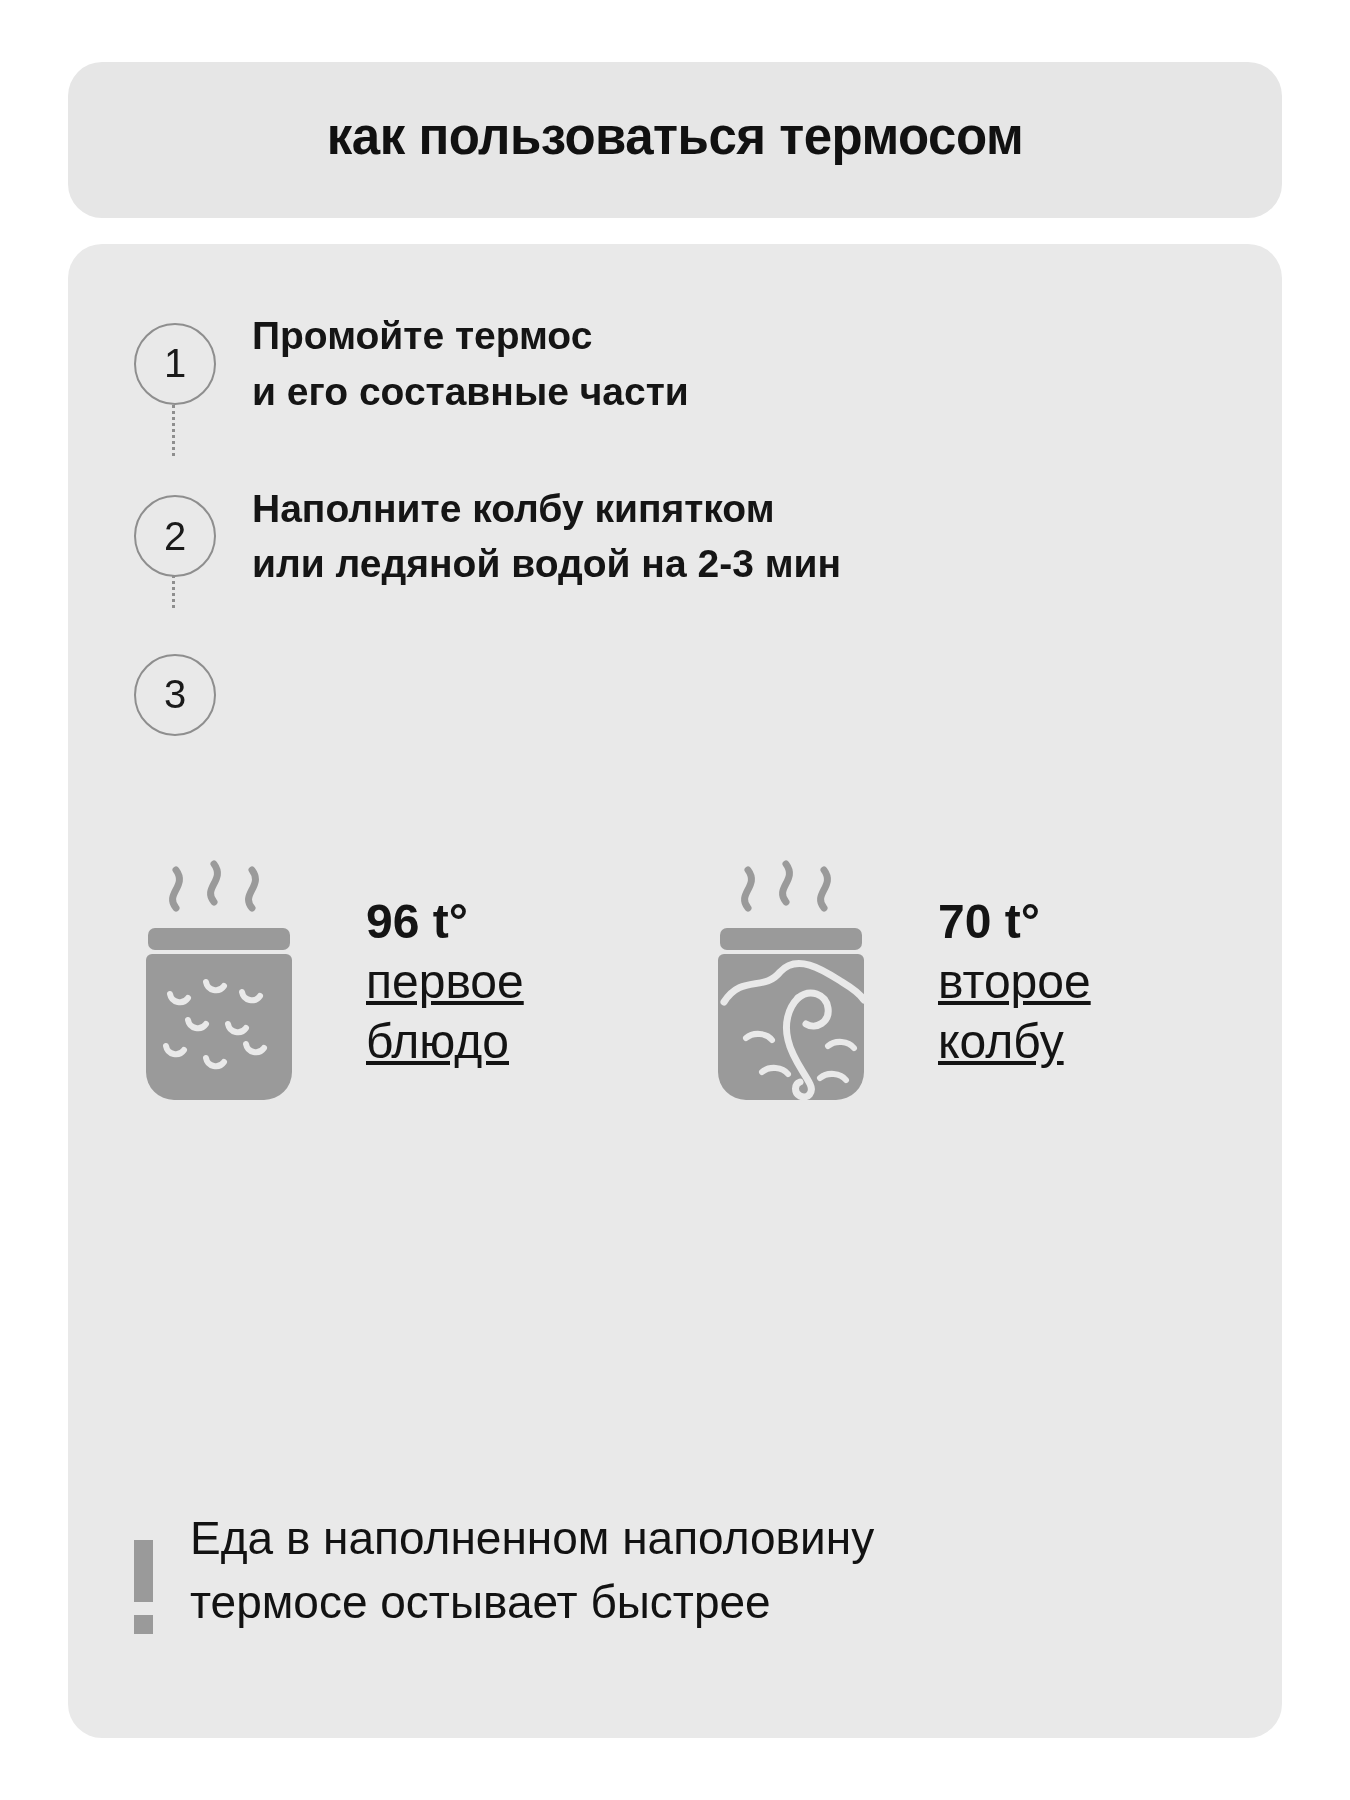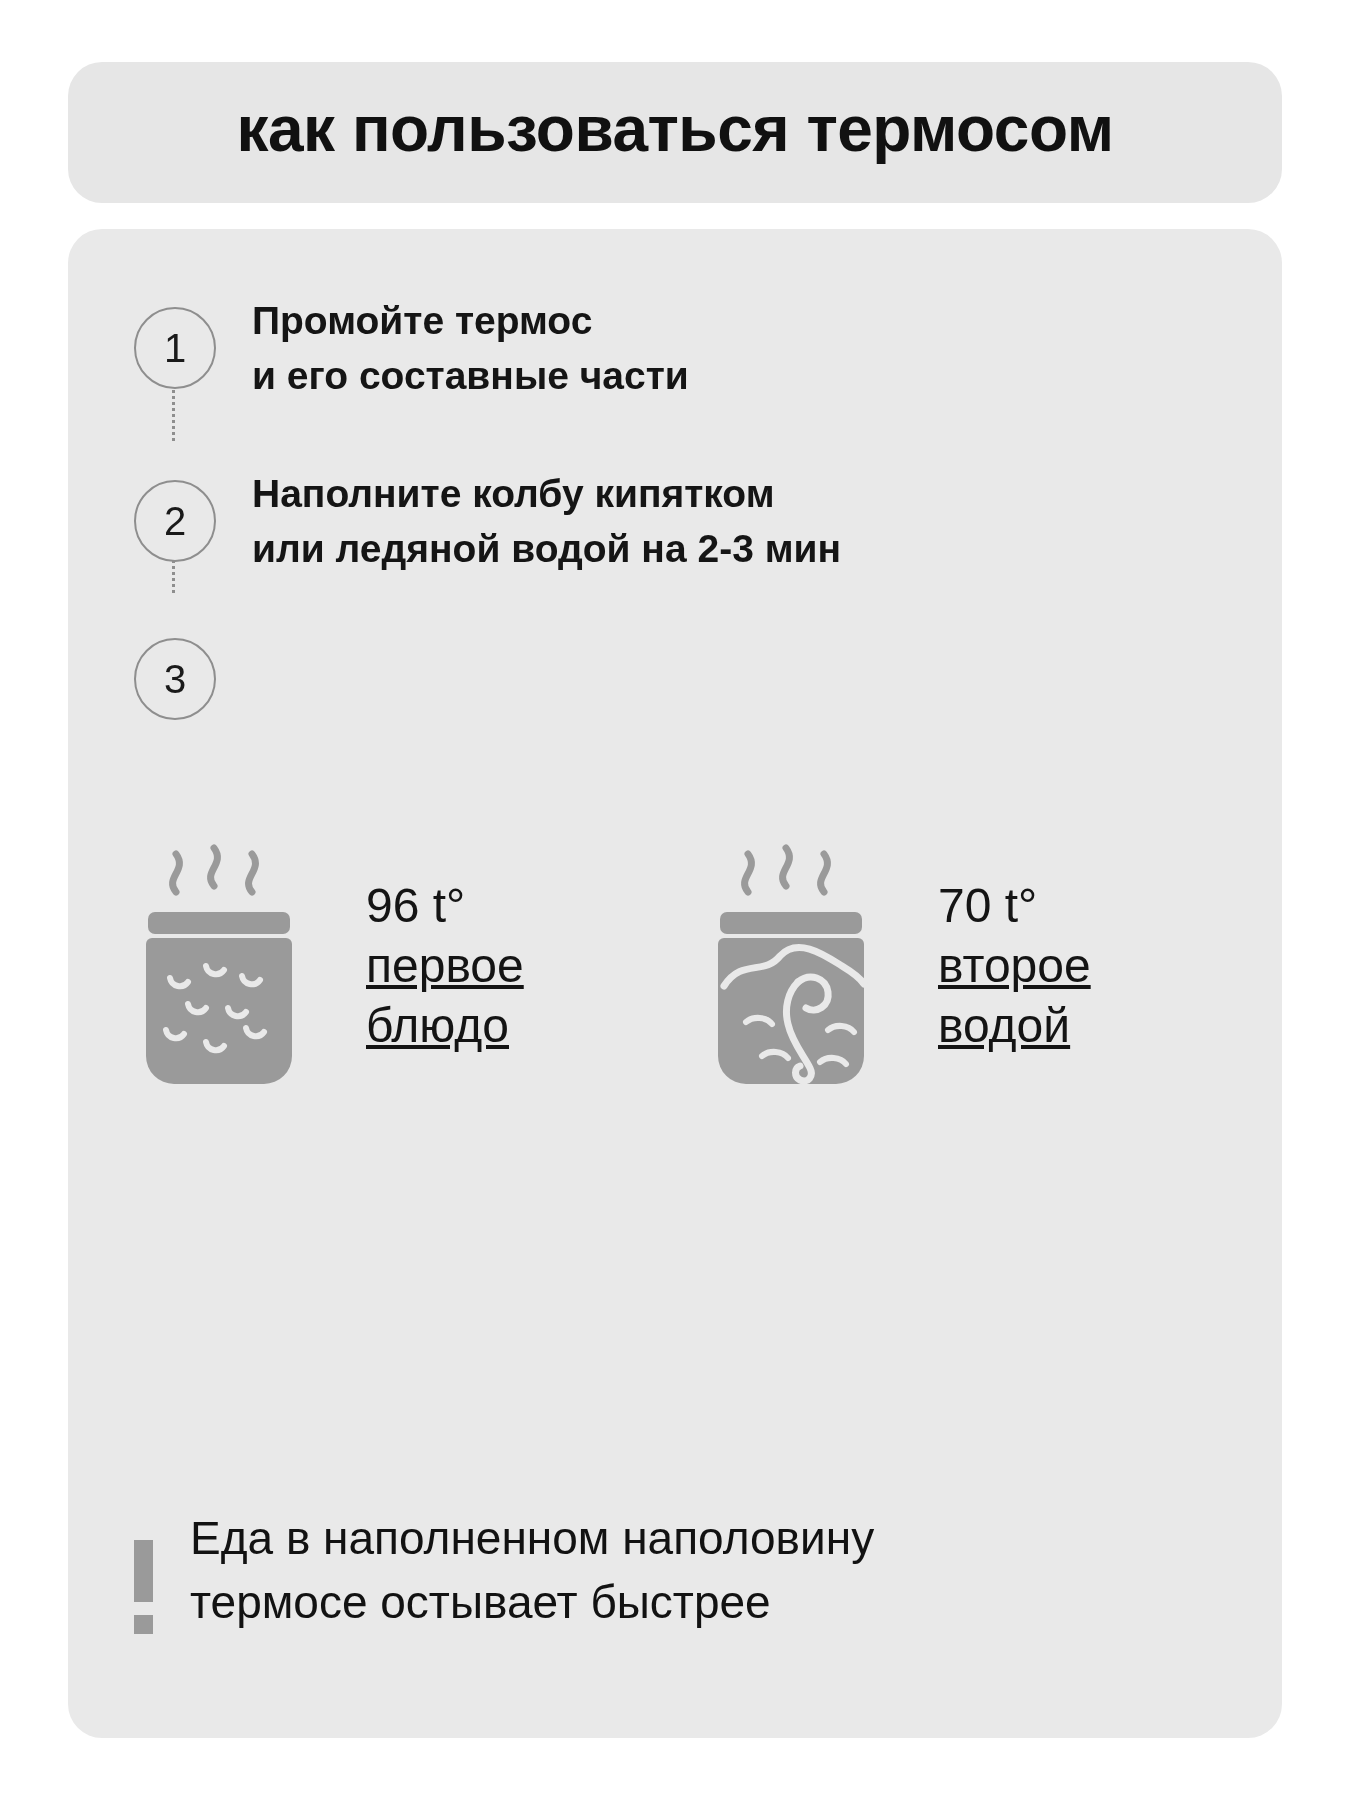--- a/index.html
+++ b/index.html
@@ -26,22 +26,22 @@
   }
 
   
   .title-card {
     background: #e6e6e6;
     border-radius: 34px;
     padding: 30px 40px 36px 40px;
     text-align: center;
   }
   .title-card h1 {
-    margin: 1px;
-    font-size: 64px;
+    margin: 16px;
+    font-size: 51px;
     line-height: 1.14;
     font-weight: 700;
     letter-spacing: -0.5px;
     color: #111111;
   }
 
   
   .body-card {
     background: #e9e9e9;
     border-radius: 34px;
@@ -116,21 +116,21 @@
     flex: 0 0 auto;
     width: 210px;
     height: 300px;
   }
   .temp-label {
     font-size: 48px;
     line-height: 1.25;
     color: #141414;
   }
   .temp-label .val {
-    font-weight: 400;
+    font-weight: 700;
     display: block;
   }
   .temp-label .cap {
     font-weight: 400;
     display: block;
     white-space: pre-line;
     text-decoration: underline;
   }
 
   
@@ -253,21 +253,21 @@
               <path d="M44 206 a16 12 0 0 1 26 2"></path>
               <path d="M126 214 a16 12 0 0 1 26 2"></path>
               <path d="M60 240 a16 12 0 0 1 26 2"></path>
               <path d="M118 246 a16 12 0 0 1 26 2"></path>
             </g>
           </svg>
         </div>
         <div class="temp-label">
           <span class="val">70 t°</span>
           <span class="cap">второе
-водой</span>
+колбу</span>
         </div>
       </div>
     </div>
 
     <div class="note">
       <div class="bang">
         <div class="bar"></div>
         <div class="dot"></div>
       </div>
       <div class="note-text">Еда в наполненном наполовину

